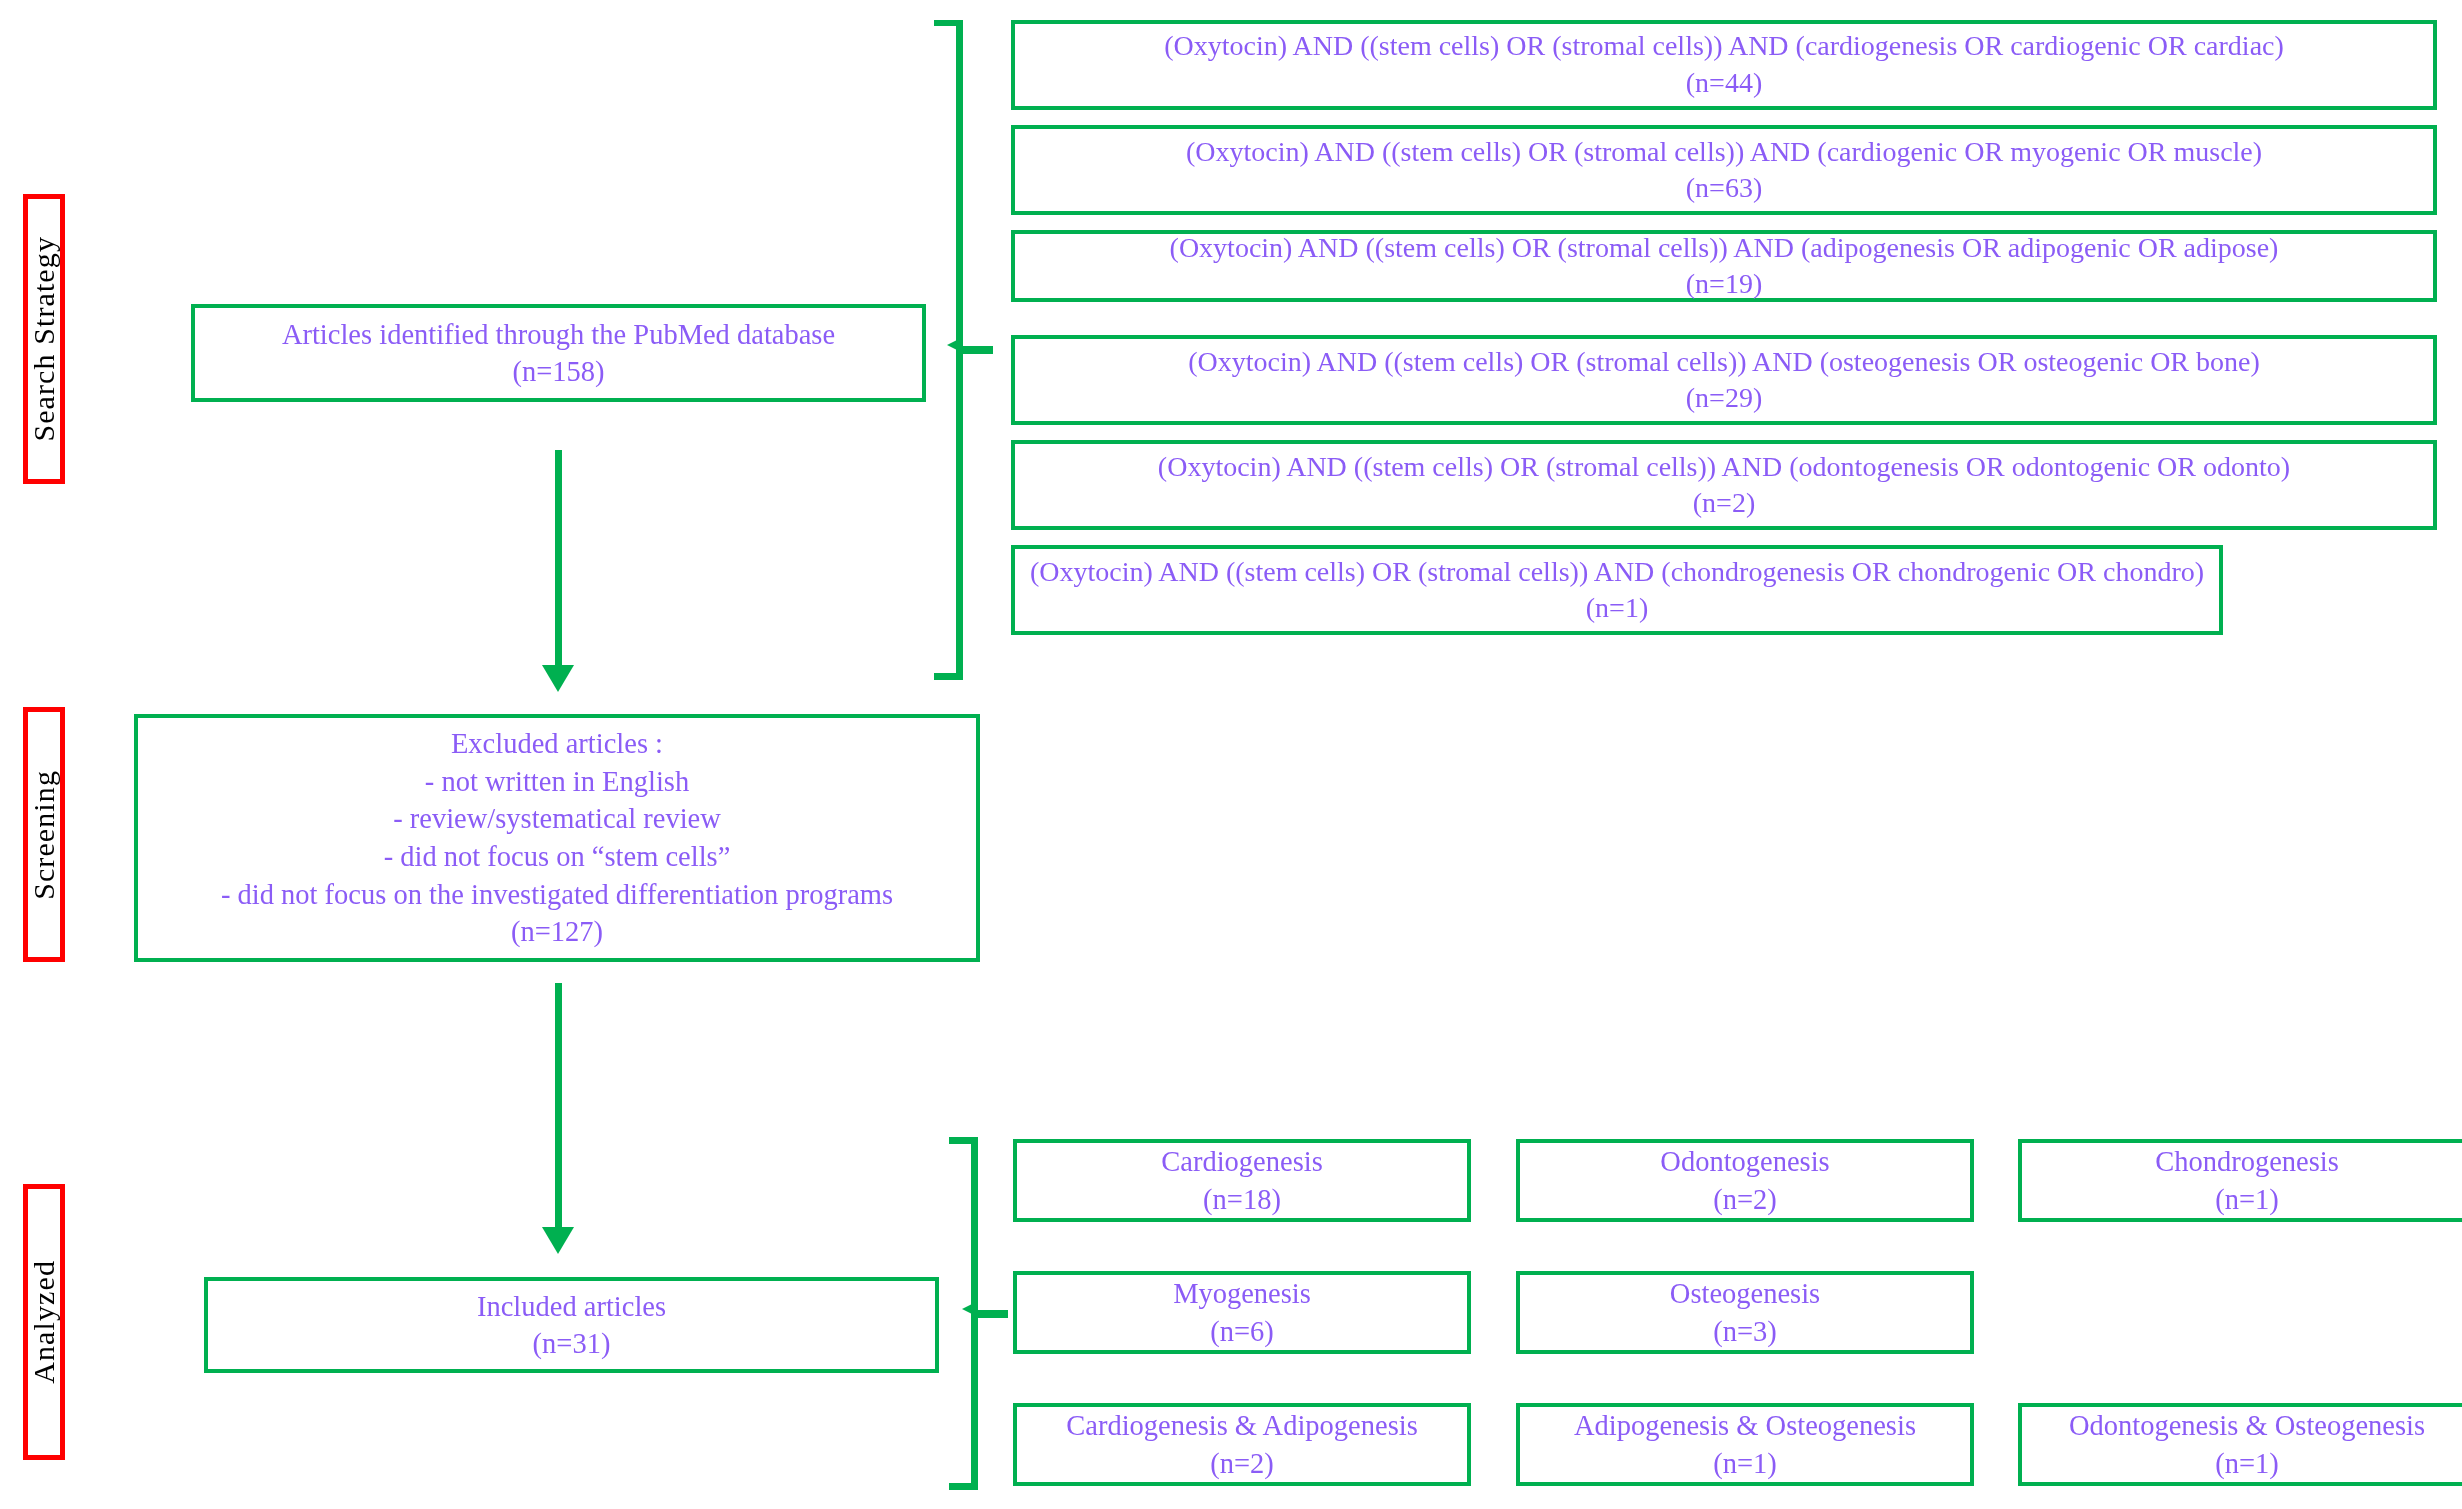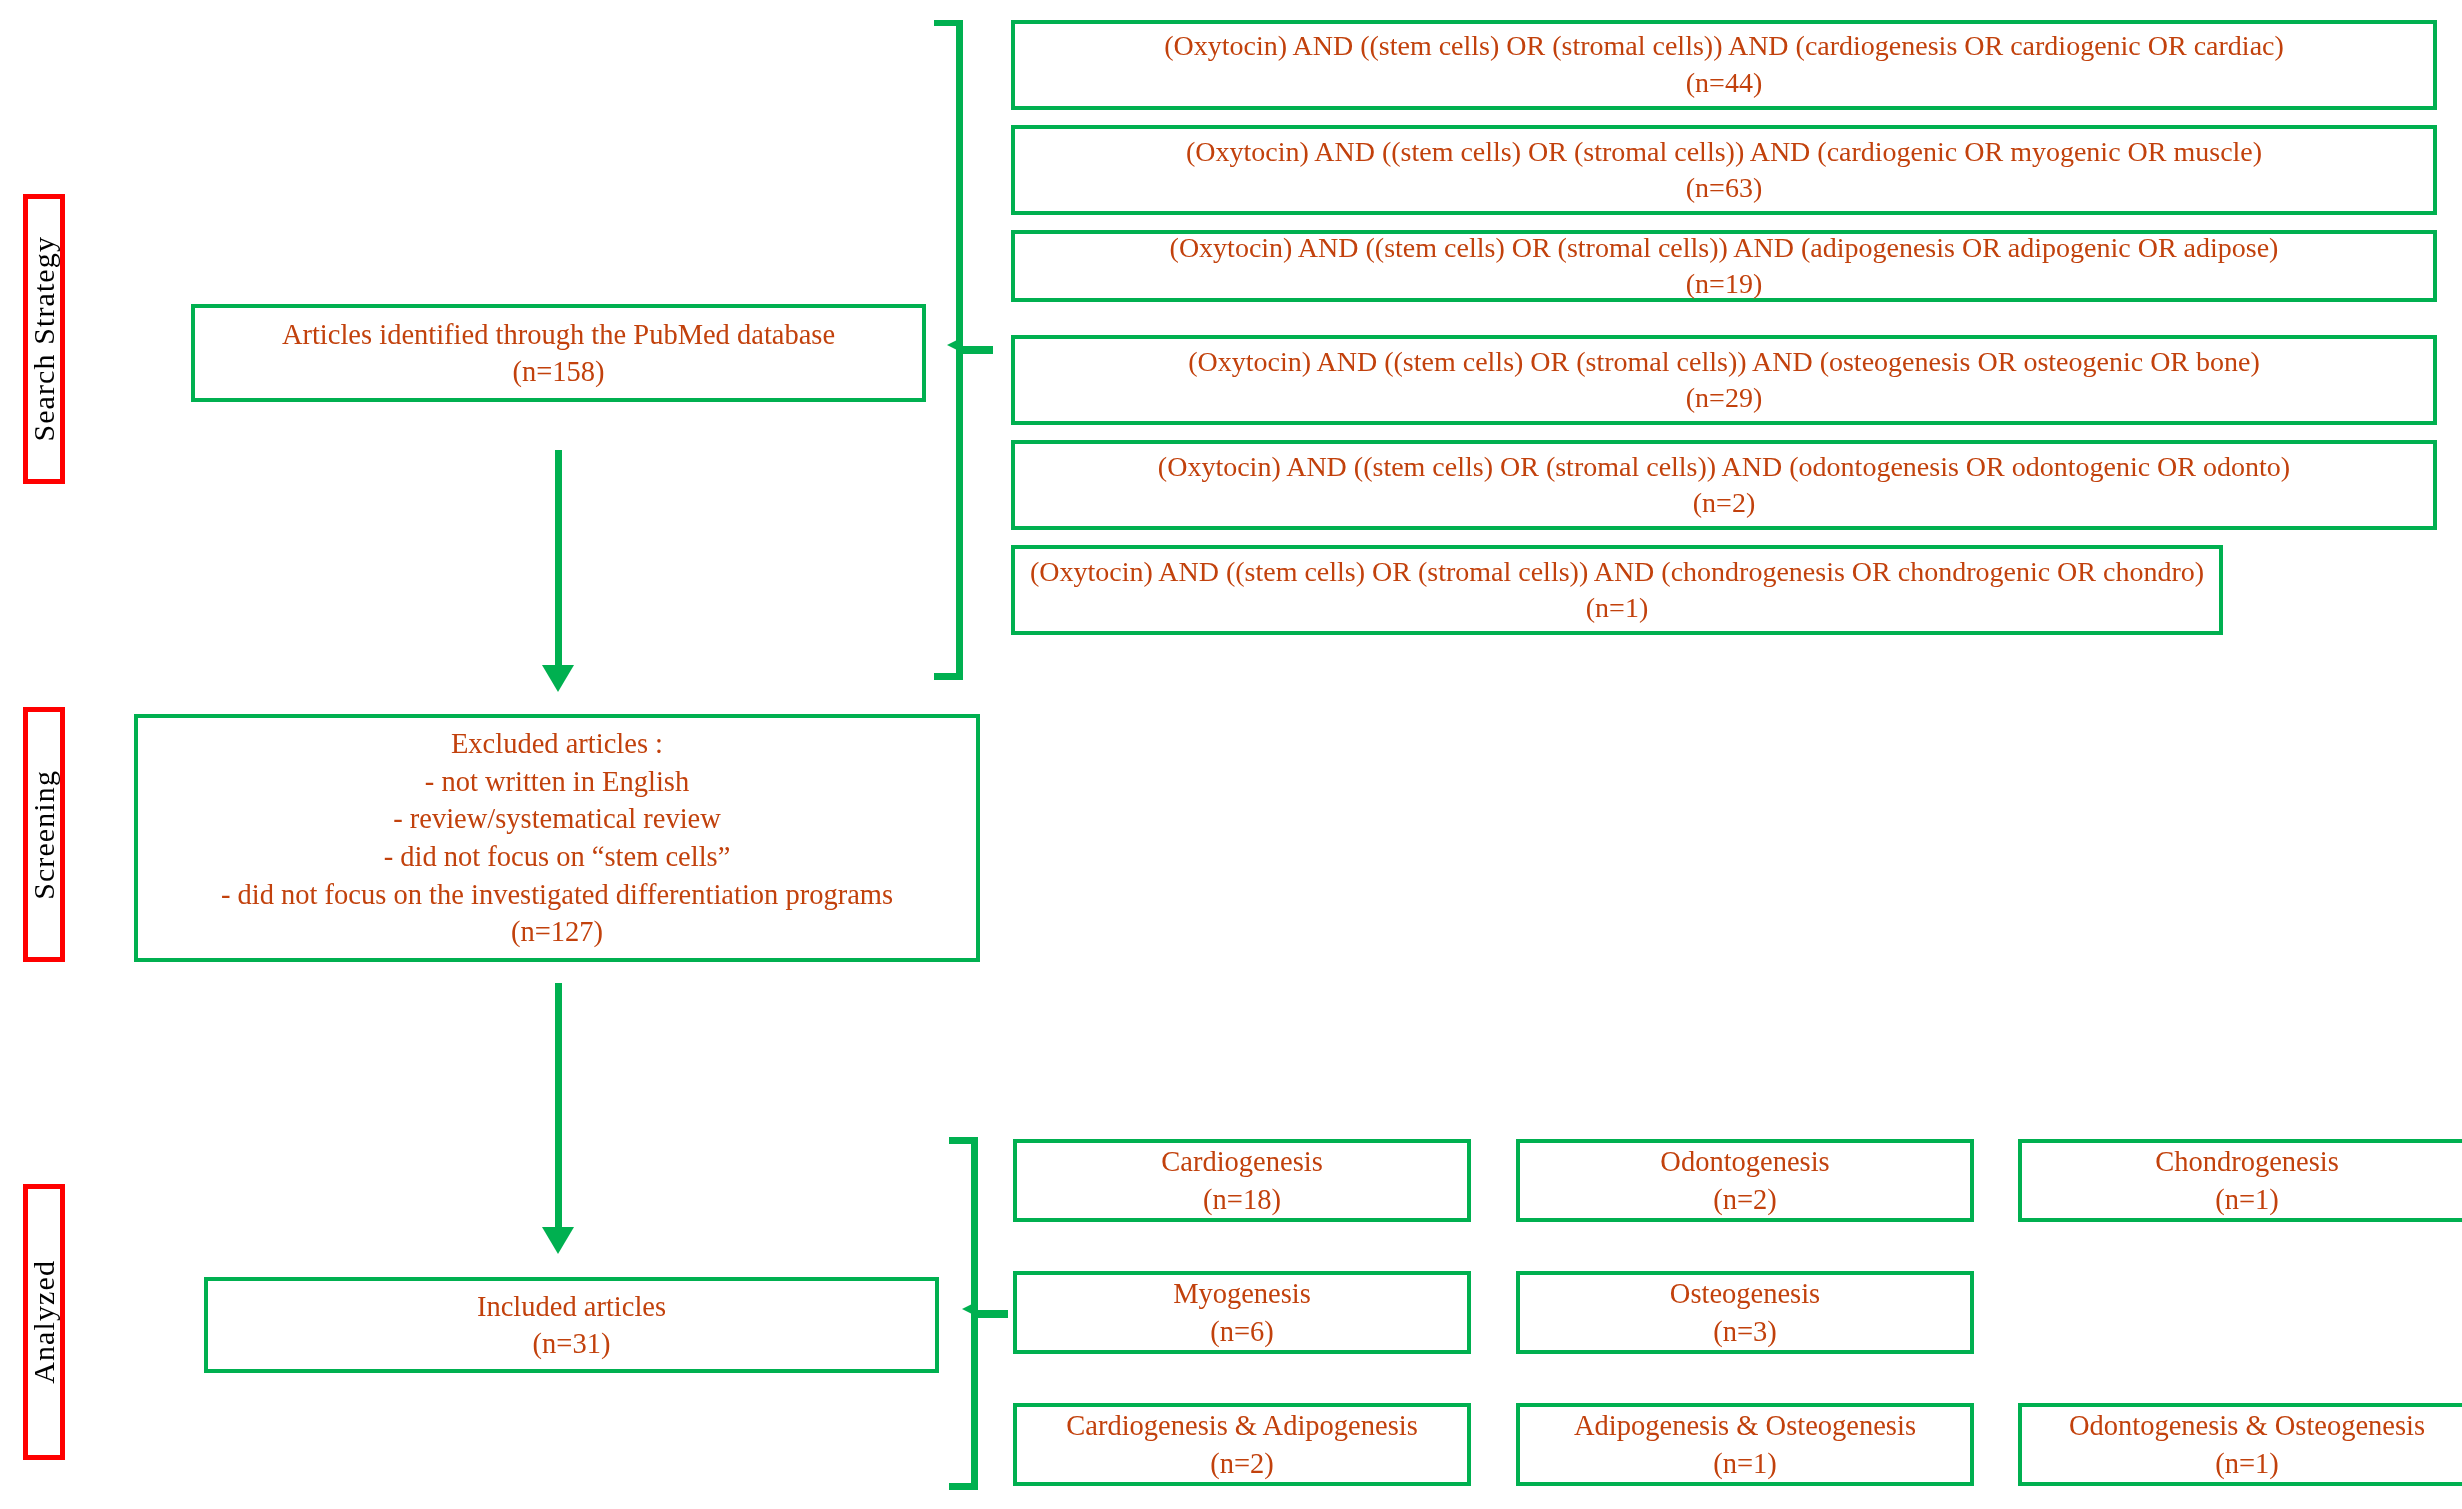--- a/index.html
+++ b/index.html
@@ -44,21 +44,21 @@
     background: #ffffff;
     box-sizing: border-box;
     display: flex;
     flex-direction: column;
     align-items: center;
     justify-content: center;
     text-align: center;
     font-size: 28.5px;
     line-height: 1.30;
     padding: 3px 9px;
-    color: #c2410c;
+    color: #8b5cf6;
   }
   .gbox .ln { display: block; white-space: nowrap; }
 
   
   .qbox { font-size: 28px; }
 
   
   .exbox { font-size: 28.5px; line-height: 1.32; }
 
   

